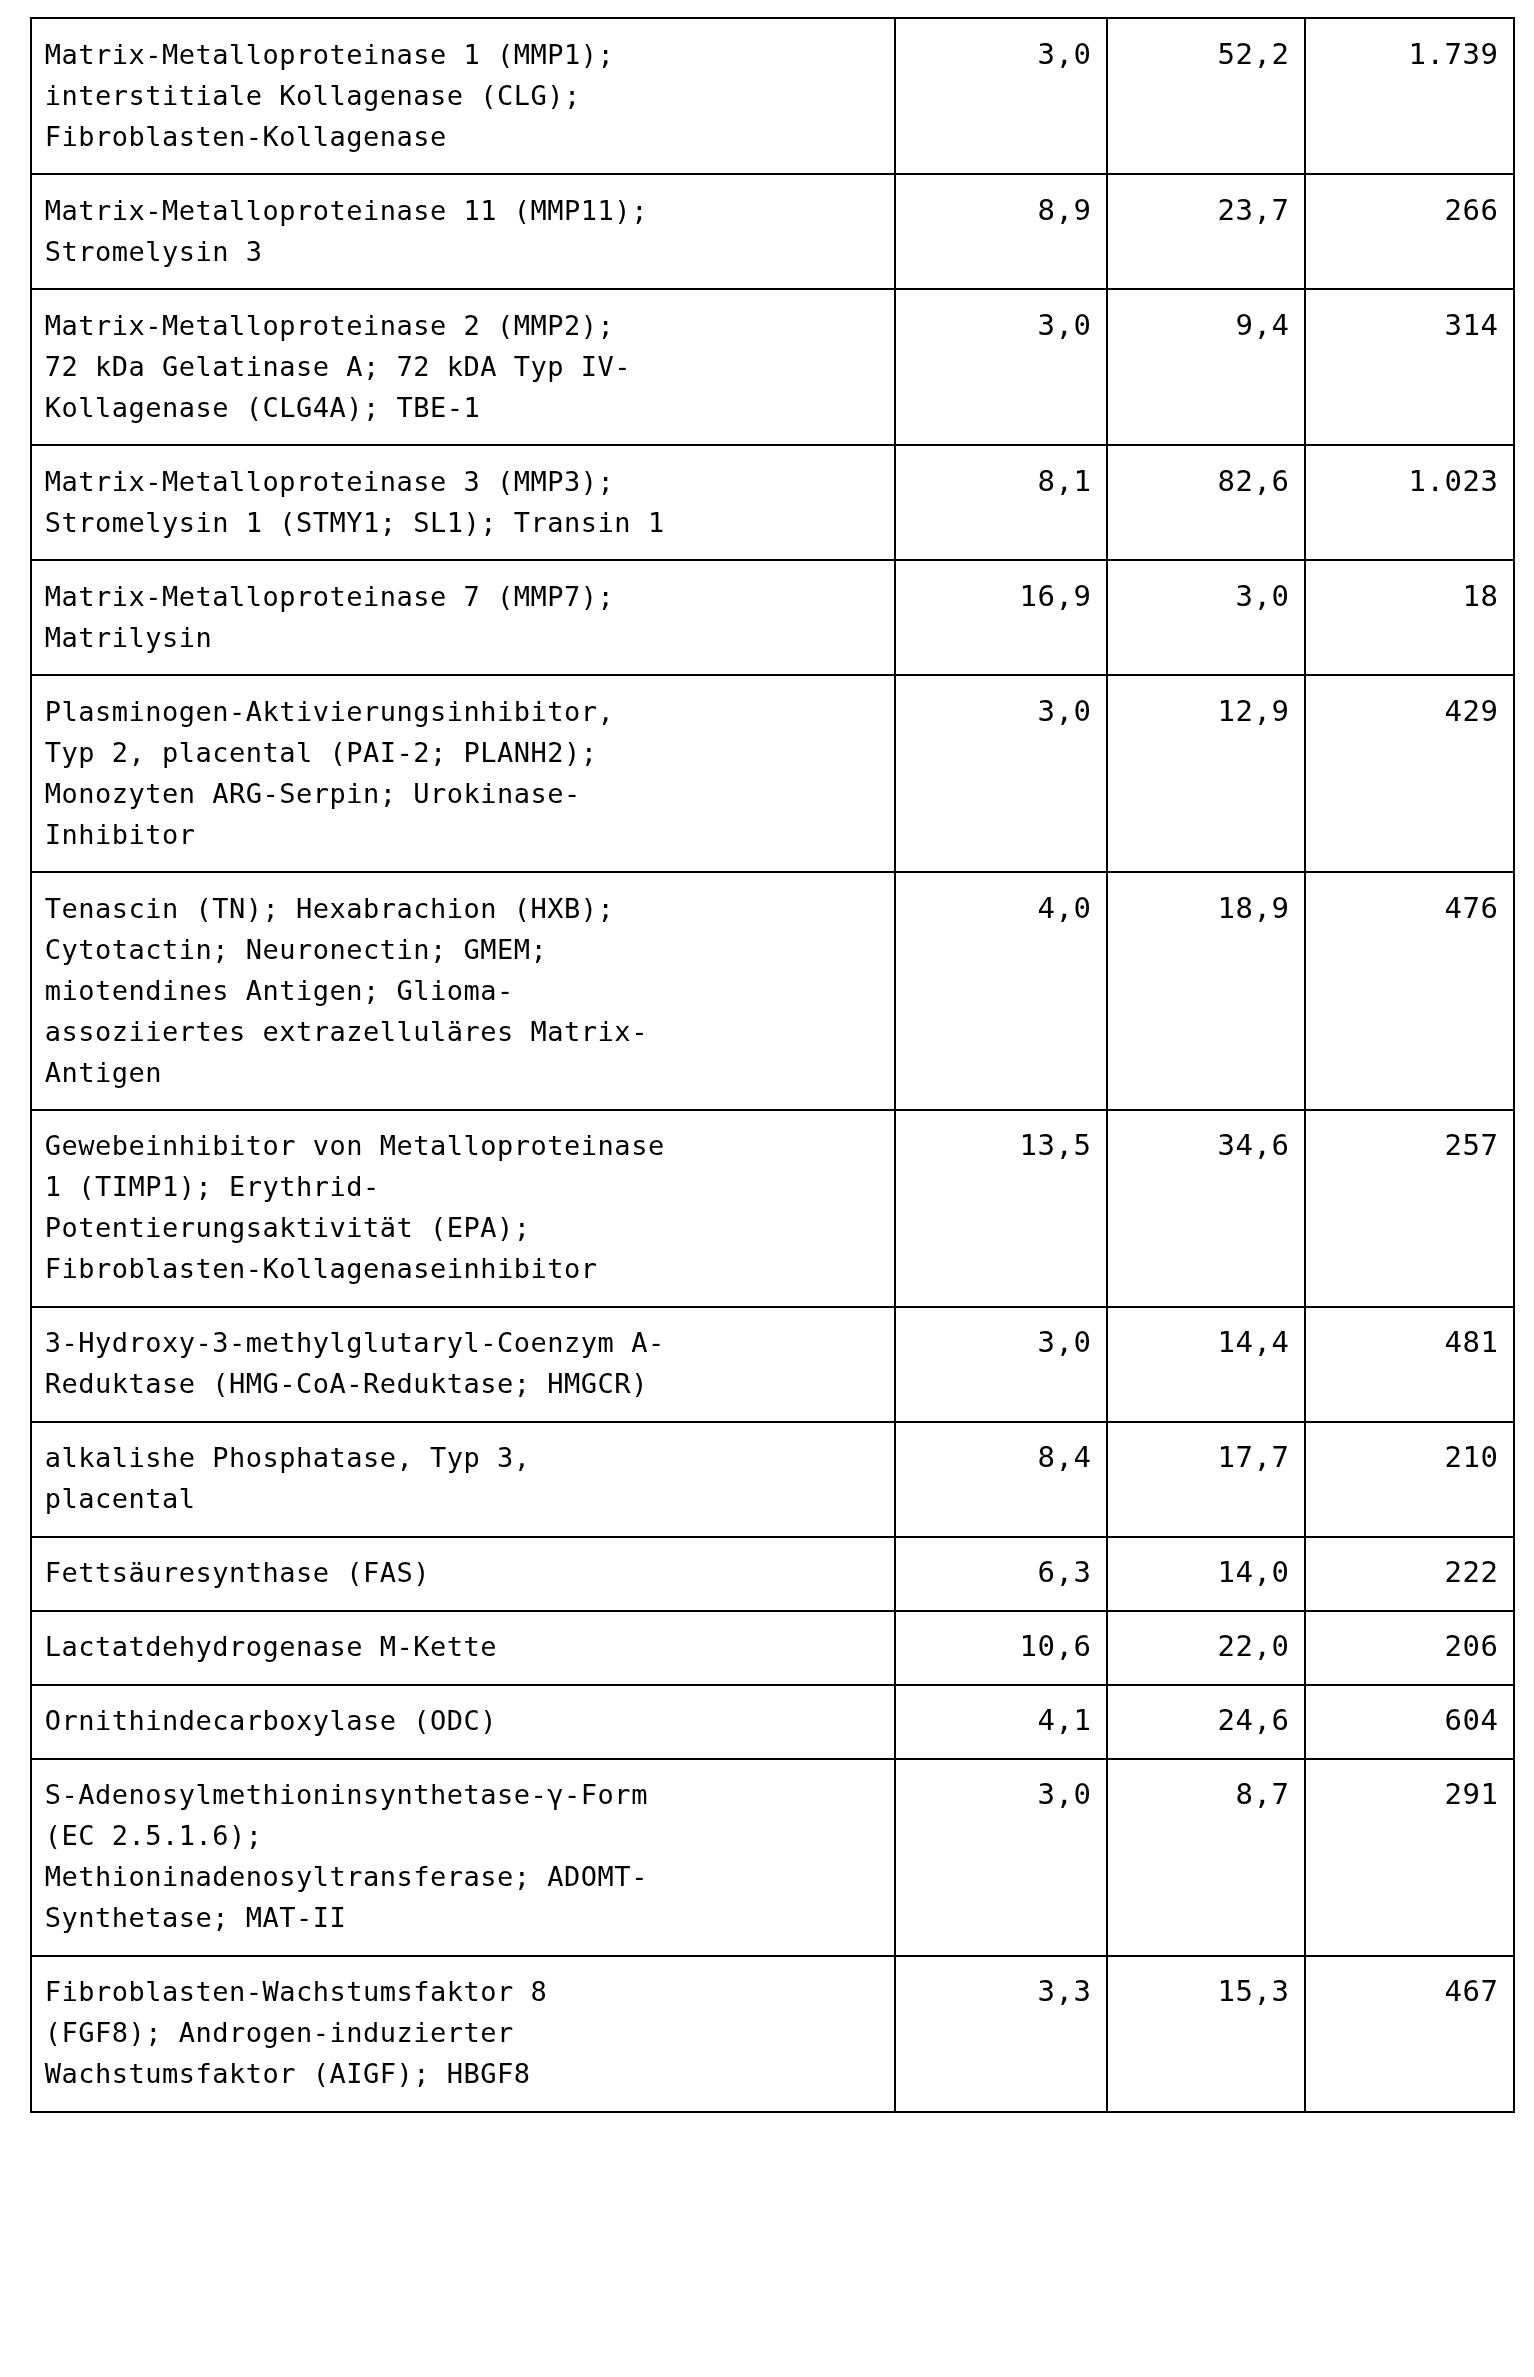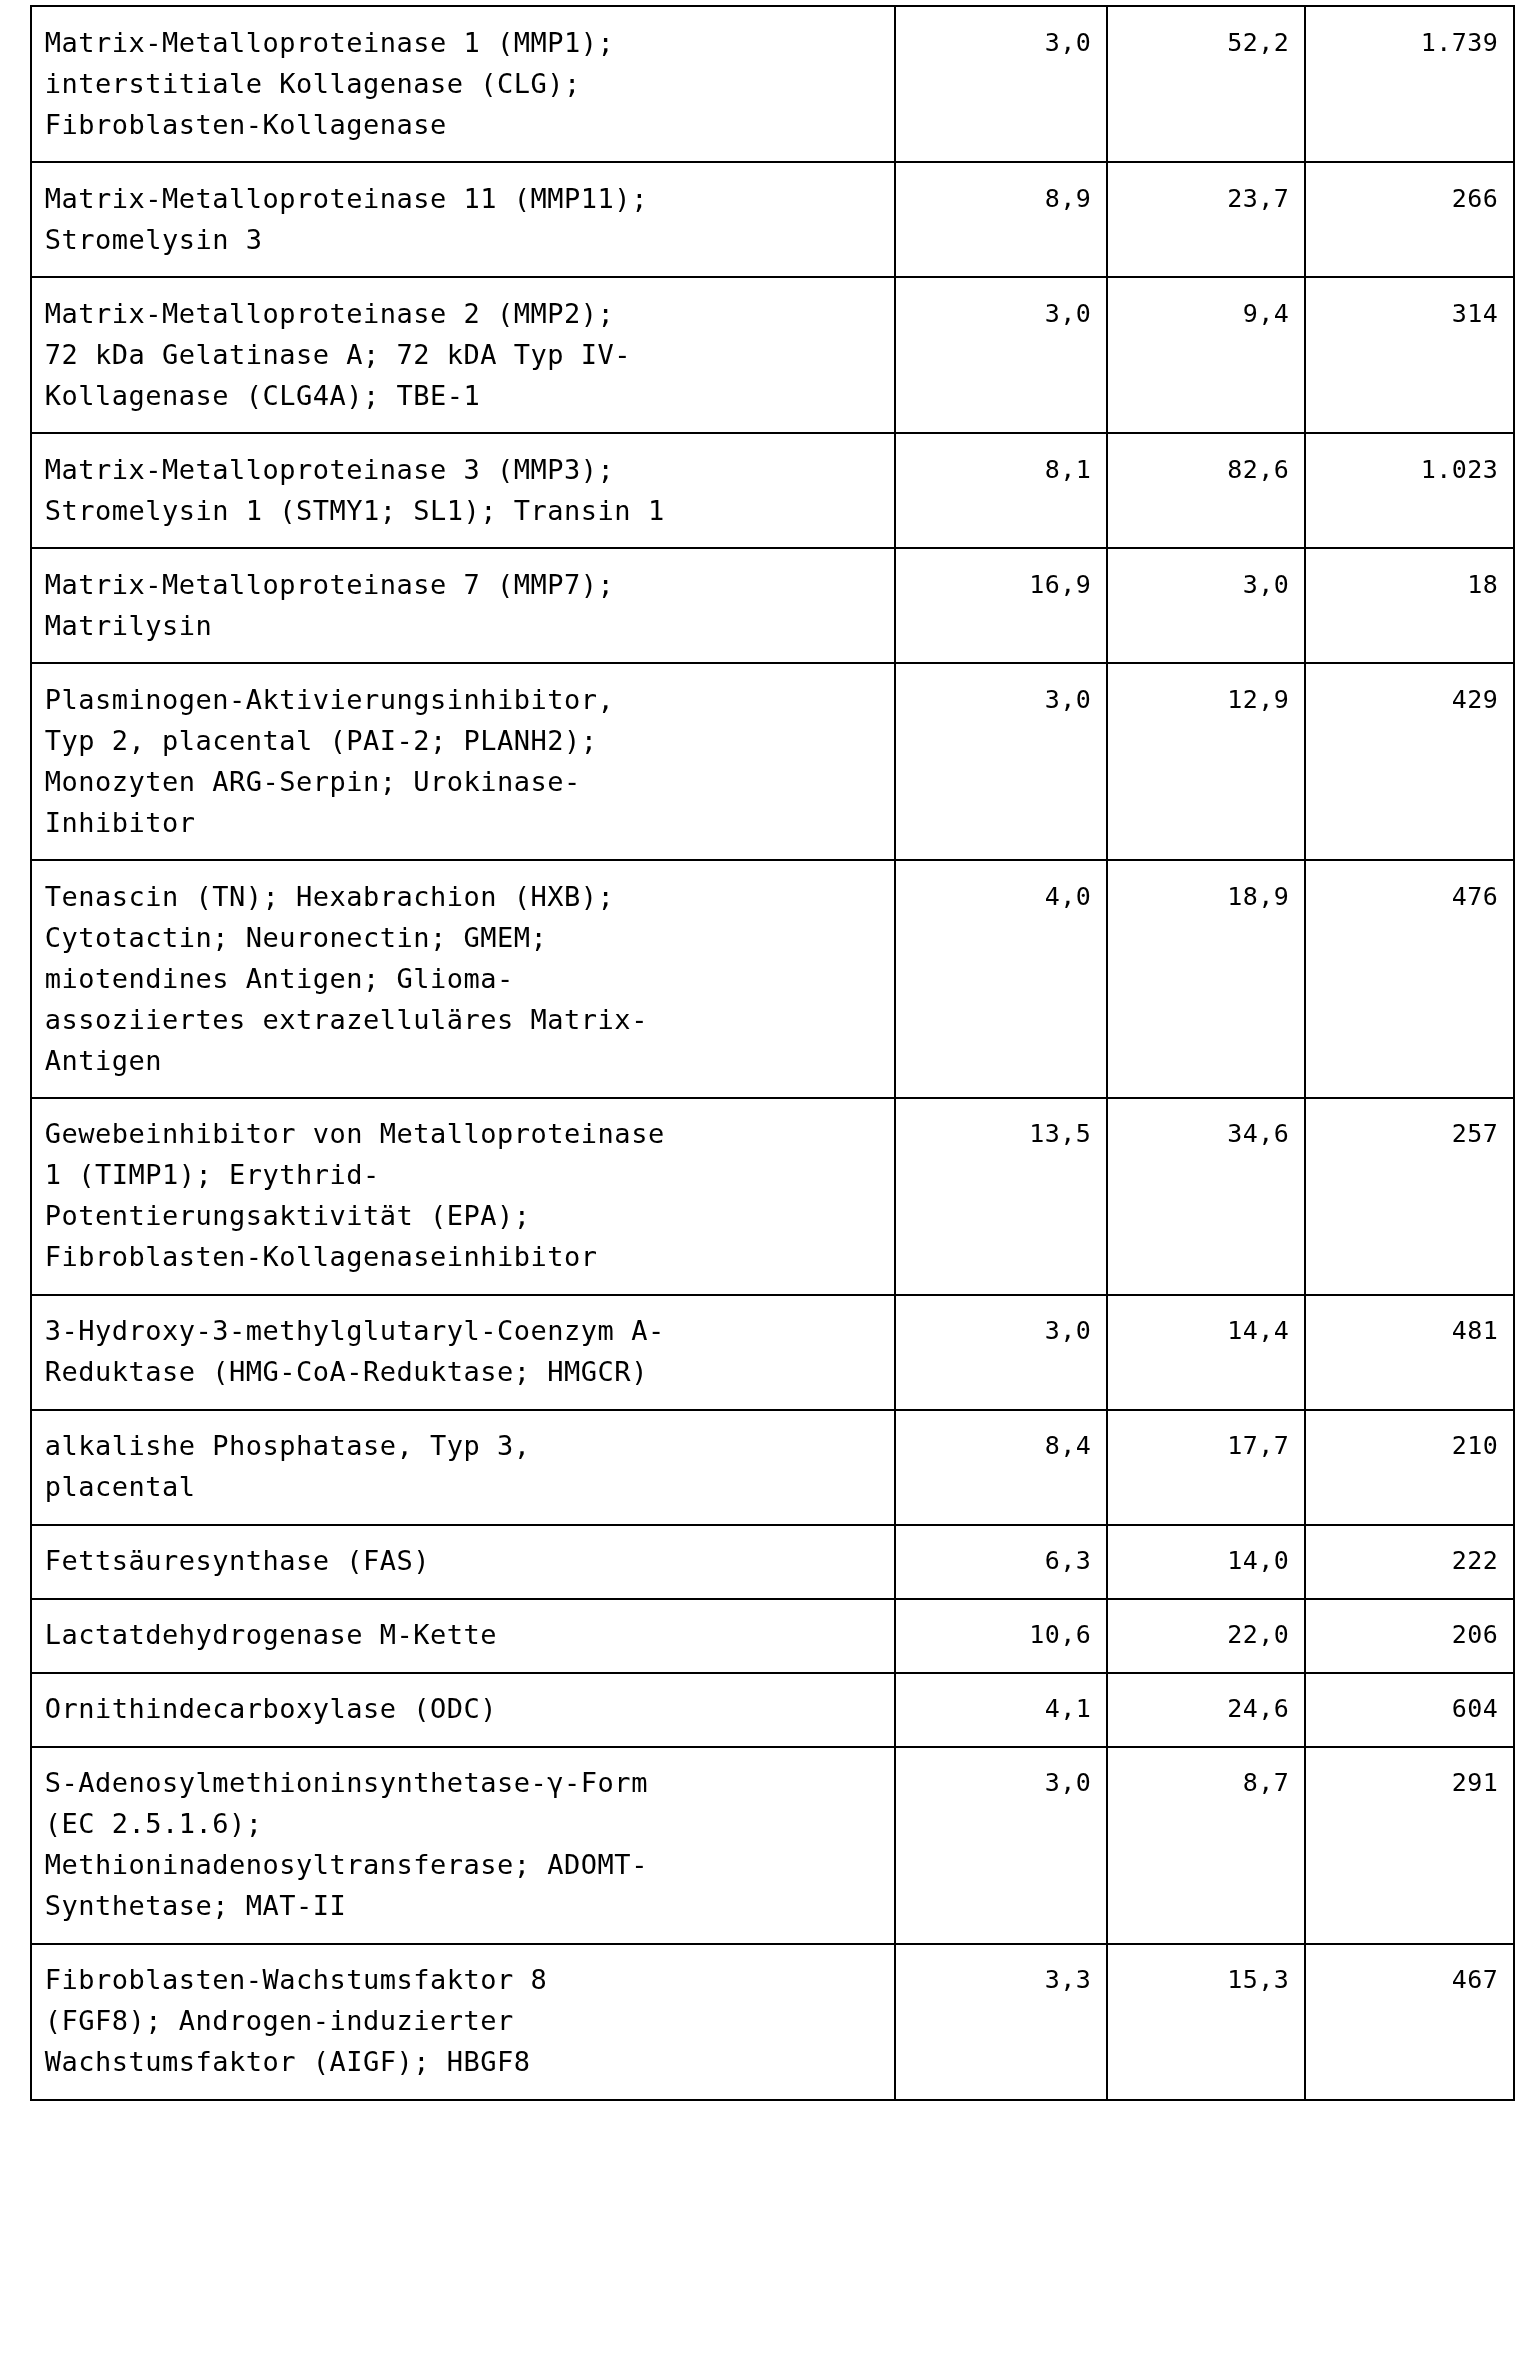--- a/index.html
+++ b/index.html
@@ -19,21 +19,21 @@
     position: relative;
     width: 1535px;
     height: 2377px;
     background: #ffffff;
   }
 
   
   #gene-table {
     position: absolute;
     left: 30px;
-    top: 5px;
+    top: 17px;
     width: 1484px;
     border-collapse: collapse;
     table-layout: fixed;
   }
 
   #gene-table td {
     border: 2.7px solid #000000;
     vertical-align: top;
     padding: 0;
     background: #ffffff;
@@ -55,21 +55,21 @@
 
   .line {
     font-size: 27px;
     line-height: 41px;
     letter-spacing: 0.5px;
     white-space: pre;
     font-family: "DejaVu Sans Mono", "Liberation Mono", monospace;
   }
 
   .num {
-    font-size: 25px;
+    font-size: 29px;
     line-height: 41px;
     letter-spacing: 0.5px;
     white-space: pre;
     font-family: "DejaVu Sans Mono", "Liberation Mono", monospace;
   }
 
   
   .speck {
     position: absolute;
     background: #3a3a3a;

